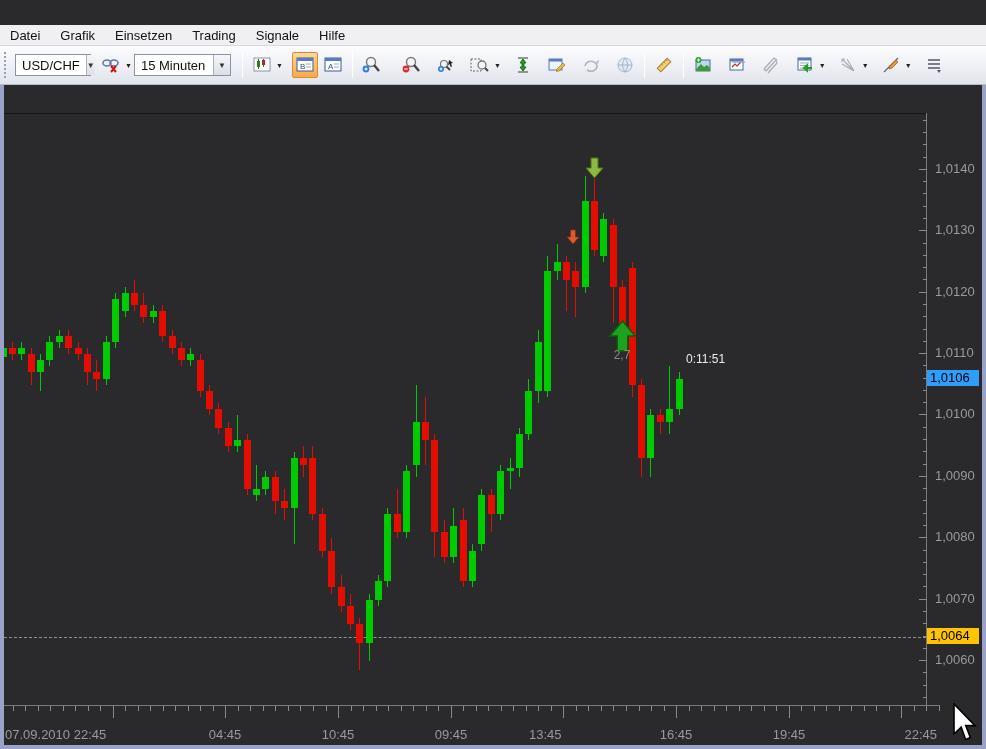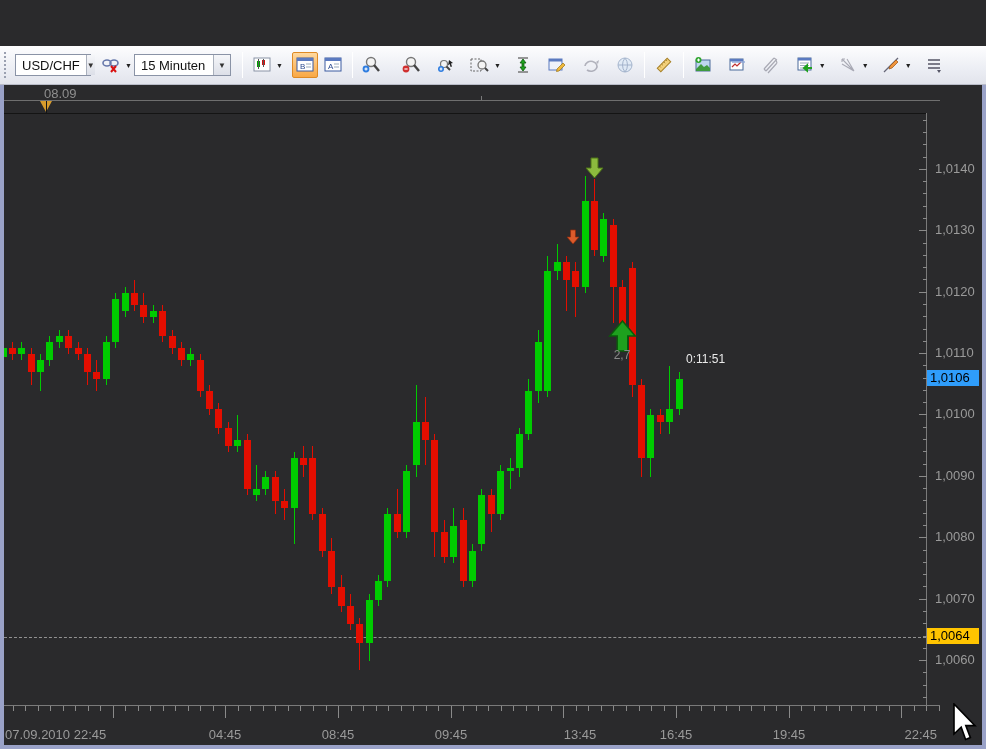--- a/index.html
+++ b/index.html
@@ -75,20 +75,28 @@
 
   #cursor { position:absolute; left:948px; top:618px; z-index:50; }
   svg.icon { display:block; }
 </style>
 </head>
 <body>
 
 <div id="win">
 
 
+  <div id="menubar">
+    <span class="menu-item">Datei</span>
+    <span class="menu-item">Grafik</span>
+    <span class="menu-item">Einsetzen</span>
+    <span class="menu-item">Trading</span>
+    <span class="menu-item">Signale</span>
+    <span class="menu-item">Hilfe</span>
+  </div>
 
   <div id="toolbar">
     <div id="grip"></div>
 
     <div class="combo" style="width:76px">
       <span class="val" style="flex:1">USD/CHF</span>
       <span class="cbtn">▼</span>
     </div>
     <div class="gap"></div>
 
@@ -264,27 +272,20 @@
     <div class="gap"></div>
     <div class="tbtn">
       <svg class="icon" width="18" height="18" viewBox="0 0 18 18">
         <path d="M3 4h12 M3 8h12 M3 12h12" stroke="#556" stroke-width="1.6"></path>
         <path d="M12 14 l2 3 2 -3z" fill="#556"></path>
       </svg>
     </div>
   </div>
 
   <div id="chartarea">
-    <div id="topstrip">
-      <span id="date-marker-label">08.09</span>
-      <div id="topstrip-line"></div>
-      <div id="date-marker-tri" style="left: 36px;"></div>
-      <div id="date-marker-stem" style="left: 42px;"></div>
-      <div id="topstrip-tick"></div>
-    </div>
 
     <div id="plot">
         <div style="position: absolute; left: 0px; top: 522.514px; width: 100%; height: 0px; border-top: 1px dashed rgb(145, 145, 145);"></div>
         <div class="cbody" style="left: -4.5px; top: 233.934px; height: 9.21px; background: rgb(0, 203, 0);"></div>
         <div class="wick" style="left: 7.89px; top: 227.794px; height: 18.42px; background: rgb(228, 14, 0);"></div>
         <div class="cbody" style="left: 4.89px; top: 233.934px; height: 6.14px; background: rgb(228, 14, 0);"></div>
         <div class="wick" style="left: 17.28px; top: 227.794px; height: 18.42px; background: rgb(0, 203, 0);"></div>
         <div class="cbody" style="left: 14.28px; top: 233.934px; height: 6.14px; background: rgb(0, 203, 0);"></div>
         <div class="wick" style="left: 26.67px; top: 233.934px; height: 36.84px; background: rgb(228, 14, 0);"></div>
         <div class="cbody" style="left: 23.67px; top: 240.074px; height: 18.42px; background: rgb(228, 14, 0);"></div>
@@ -571,23 +572,23 @@
         <div class="xtick" style="left: 847.36px; height: 5px;"></div>
         <div class="xtick" style="left: 859.88px; height: 5px;"></div>
         <div class="xtick" style="left: 872.4px; height: 5px;"></div>
         <div class="xtick" style="left: 884.92px; height: 5px;"></div>
         <div class="xtick" style="left: 897.44px; height: 12px;"></div>
         <div class="xtick" style="left: 909.96px; height: 5px;"></div>
         <div class="xtick" style="left: 922.48px; height: 5px;"></div>
         <div class="xtick" style="left: 935px; height: 5px;"></div>
         <div class="xlab" style="left: 1px;">07.09.2010 22:45</div>
         <div class="xlab" style="left: 186px; width: 70px; text-align: center;">04:45</div>
-        <div class="xlab" style="left: 299px; width: 70px; text-align: center;">08:45</div>
+        <div class="xlab" style="left: 299px; width: 70px; text-align: center;">10:45</div>
         <div class="xlab" style="left: 412px; width: 70px; text-align: center;">09:45</div>
-        <div class="xlab" style="left: 541px; width: 70px; text-align: center;">13:45</div>
+        <div class="xlab" style="left: 525px; width: 70px; ">13:45</div>
         <div class="xlab" style="left: 637px; width: 70px; text-align: center;">16:45</div>
         <div class="xlab" style="left: 750px; width: 70px; text-align: center;">19:45</div>
         <div class="xlab" style="left: 863px; width: 70px; text-align: right;">22:45</div>
       </div>
 
     <svg id="cursor" width="26" height="40" viewBox="0 0 26 40">
       <path d="M2 1 L2 31 L9.2 24.2 L13.6 36.4 L18.4 34.6 L13.8 22.6 L23 22.6 Z" fill="#fff" stroke="#000" stroke-width="1.6"></path>
     </svg>
   </div>
 </div>

